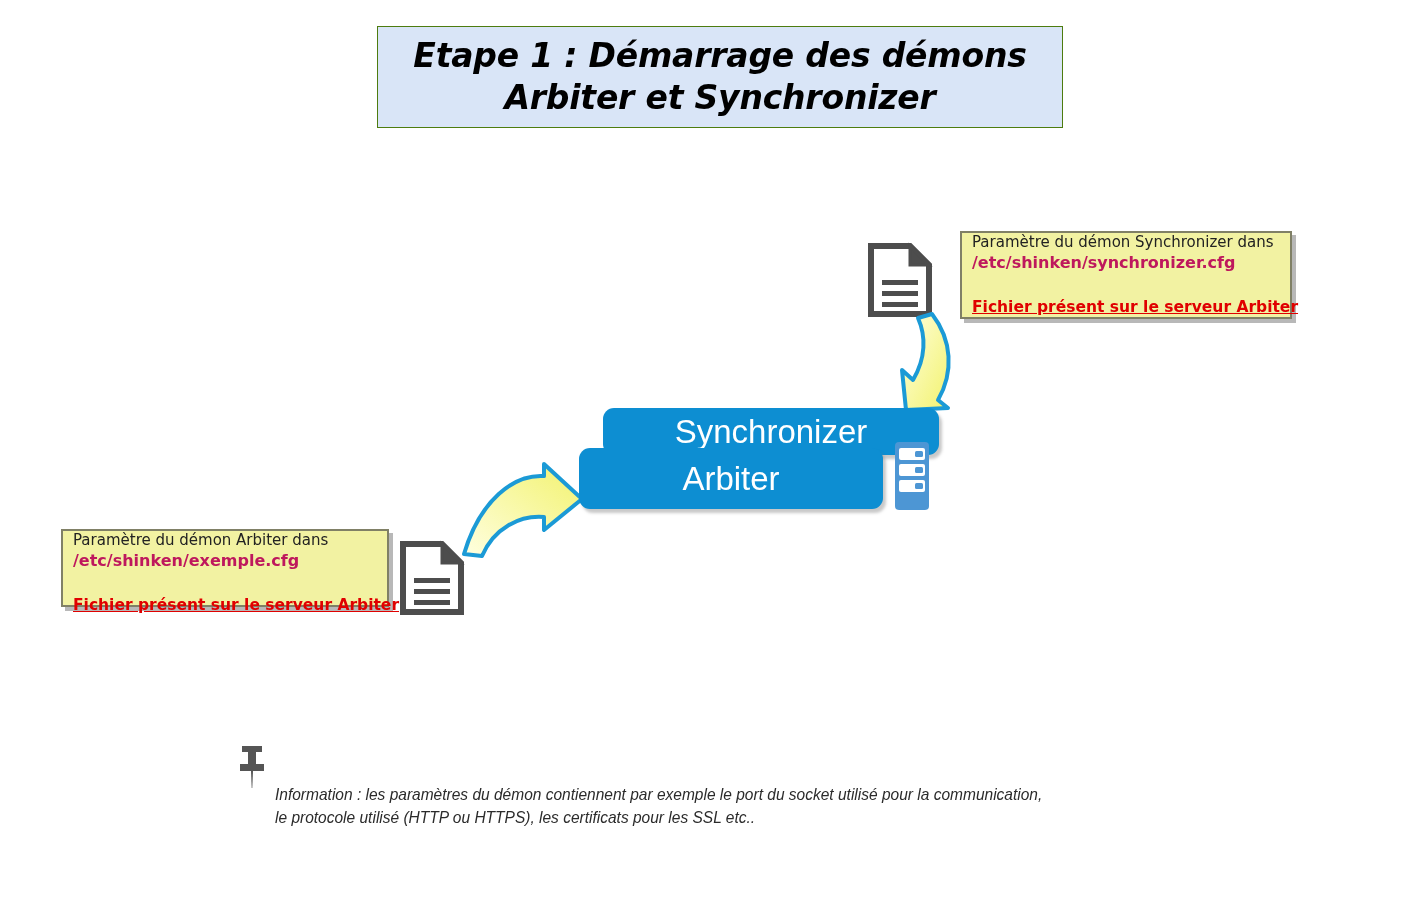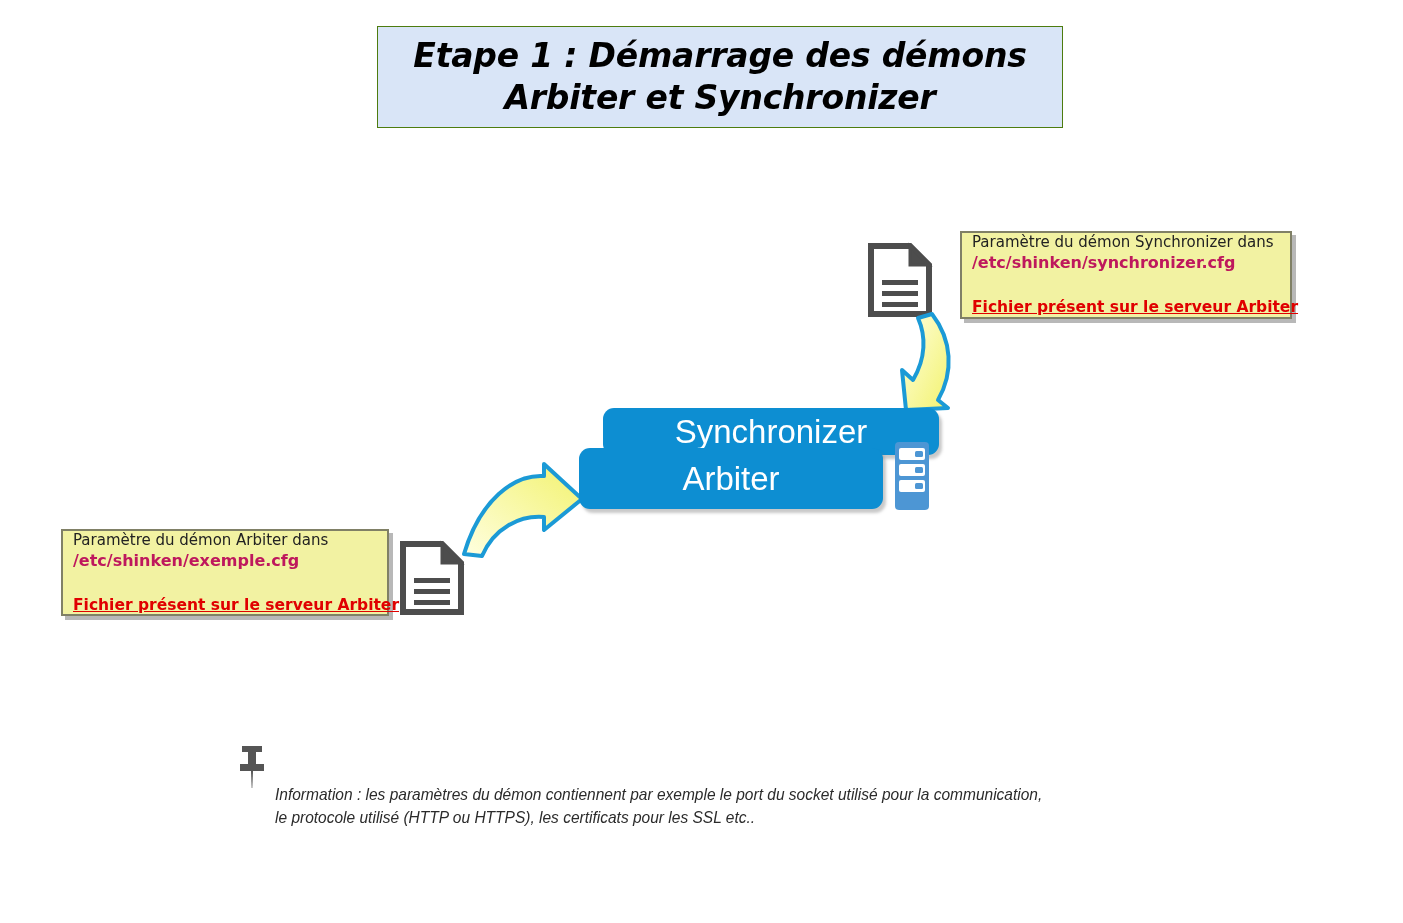--- a/index.html
+++ b/index.html
@@ -70,21 +70,21 @@
     font-size: 15.5px;
     font-weight: bold;
     line-height: 20px;
     color: #e00000;
     text-decoration: underline;
     margin-top: 24px;
     white-space: nowrap;
   }
 
   #note-sync { left: 960px; top: 231px; width: 332px; height: 88px; }
-  #note-arbiter { left: 61px; top: 529px; width: 328px; height: 87px; }
+  #note-arbiter { left: 61px; top: 529px; width: 328px; height: 78px; }
 
   
   .daemon-box {
     position: absolute;
     background: #0d8ed2;
     border-radius: 11px;
     box-sizing: border-box;
     display: flex;
     align-items: center;
     justify-content: center;

